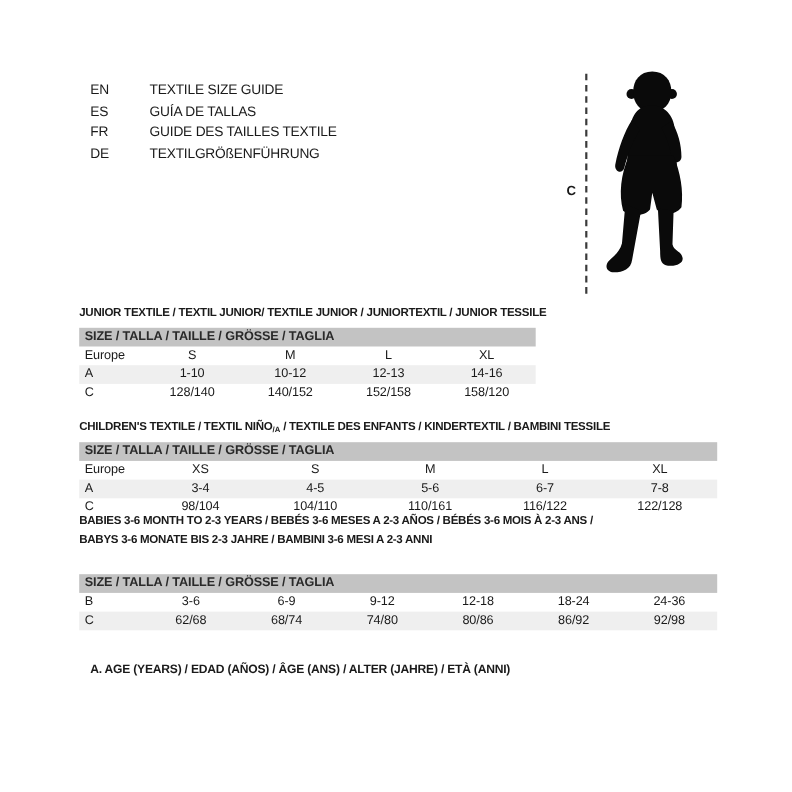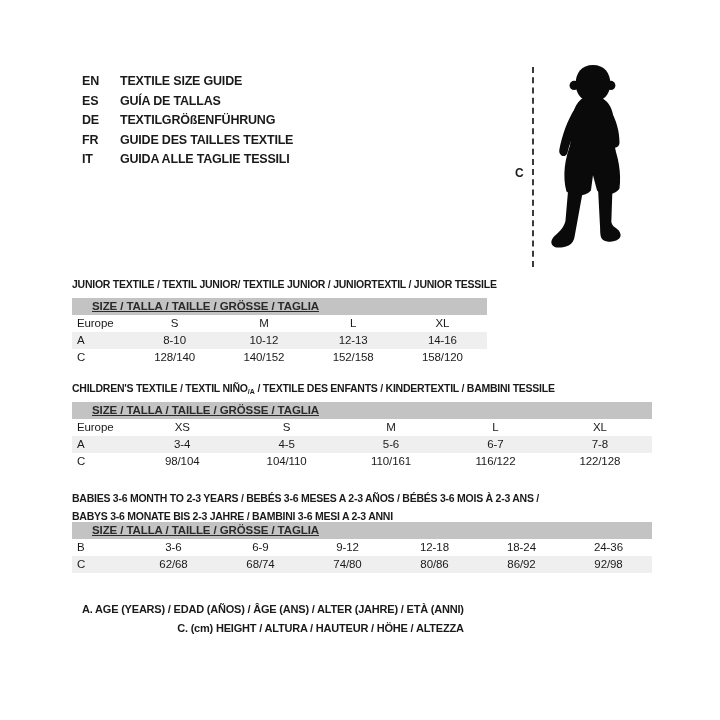--- a/index.html
+++ b/index.html
@@ -6,82 +6,78 @@
   body{
     width:720px;height:720px;position:relative;background:#ffffff;
     font-family:"Liberation Sans","DejaVu Sans",sans-serif;
     color:#1a1a1a;overflow:hidden;
   }
   .abs{position:absolute;}
 
   
   .langs{top:72px;left:82px;}
   .lang-row{display:flex;height:19.5px;line-height:19.5px;
-    font-weight:bold;font-size:12.5px;letter-spacing:-0.2px;}
+    font-weight:normal;font-size:12.5px;letter-spacing:-0.2px;gap:16px;}
   .lang-code{width:38px;}
   .lang-label{white-space:nowrap;}
 
   
   .measure-line{left:532px;top:67px;height:200px;width:0;
     border-left:2px dashed #3a3a3a;}
   .measure-label{left:515px;top:166px;font-weight:bold;font-size:12px;}
   .figure-svg{left:543px;top:62px;}
 
   
   .sec-title{font-weight:bold;font-size:10.5px;letter-spacing:-0.25px;
     white-space:nowrap;line-height:18px;}
   .sub{font-size:7px;vertical-align:-2px;letter-spacing:0;}
 
   
   .tbl{font-size:11.5px;letter-spacing:-0.1px;}
   .tbl .band{background:#c3c3c3;height:17px;line-height:17px;
-    padding-left:20px;font-weight:bold;color:#2a2a2a;text-decoration:underline;}
+    padding-left:5px;font-weight:bold;color:#2a2a2a;}
   .trow{display:flex;height:17px;line-height:17px;}
   .trow.shade{background:#efefef;}
   .tlabel{width:58px;padding-left:5px;box-sizing:border-box;text-align:left;}
   .tcell{flex:1;text-align:center;}
 
   .w-junior{width:415px;}
   .w-wide{width:580px;}
 
   .junior-title{top:275px;left:72px;}
   .junior-table{top:298px;left:72px;}
   .children-title{top:379px;left:72px;}
   .children-table{top:402px;left:72px;}
-  .babies-title{top:489px;left:72px;}
+  .babies-title{top:464px;left:72px;}
   .babies-table{top:522px;left:72px;}
 
   
   .notes{top:600px;left:82px;}
   .note-line{font-weight:bold;font-size:11px;letter-spacing:-0.2px;
     line-height:18.5px;white-space:nowrap;text-align:right;}
 </style>
 </head>
 <body>
 
 <div class="abs langs">
   <div class="lang-row">
     <span class="lang-code">EN</span>
     <span class="lang-label">TEXTILE SIZE GUIDE</span>
   </div>
   <div class="lang-row">
     <span class="lang-code">ES</span>
     <span class="lang-label">GUÍA DE TALLAS</span>
   </div>
   <div class="lang-row">
-    <span class="lang-code">DE</span>
-    <span class="lang-label">TEXTILGRÖßENFÜHRUNG</span>
-  </div>
-  <div class="lang-row">
     <span class="lang-code">FR</span>
     <span class="lang-label">GUIDE DES TAILLES TEXTILE</span>
   </div>
   <div class="lang-row">
-    <span class="lang-code">IT</span>
-    <span class="lang-label">GUIDA ALLE TAGLIE TESSILI</span>
+    <span class="lang-code">DE</span>
+    <span class="lang-label">TEXTILGRÖßENFÜHRUNG</span>
   </div>
 </div>
 
 <div class="abs measure-line"></div>
 <div class="abs measure-label">C</div>
 <svg class="abs figure-svg" width="102" height="206" viewBox="0 0 100 202" xmlns="http://www.w3.org/2000/svg">
   <g fill="#0a0a0a">
 
     <circle cx="30.5" cy="23" r="4.5"></circle>
     <circle cx="66.5" cy="23" r="4.5"></circle>
@@ -107,21 +103,21 @@
   <div class="band">SIZE / TALLA / TAILLE / GRÖSSE / TAGLIA</div>
   <div class="trow">
     <span class="tlabel">Europe</span>
     <span class="tcell">S</span>
     <span class="tcell">M</span>
     <span class="tcell">L</span>
     <span class="tcell">XL</span>
   </div>
   <div class="trow shade">
     <span class="tlabel">A</span>
-    <span class="tcell">8-10</span>
+    <span class="tcell">1-10</span>
     <span class="tcell">10-12</span>
     <span class="tcell">12-13</span>
     <span class="tcell">14-16</span>
   </div>
   <div class="trow">
     <span class="tlabel">C</span>
     <span class="tcell">128/140</span>
     <span class="tcell">140/152</span>
     <span class="tcell">152/158</span>
     <span class="tcell">158/120</span>
@@ -180,14 +176,13 @@
     <span class="tcell">68/74</span>
     <span class="tcell">74/80</span>
     <span class="tcell">80/86</span>
     <span class="tcell">86/92</span>
     <span class="tcell">92/98</span>
   </div>
 </div>
 
 <div class="abs notes">
   <div class="note-line">A. AGE (YEARS) / EDAD (AÑOS) / ÂGE (ANS) / ALTER (JAHRE) / ETÀ (ANNI)</div>
-  <div class="note-line">C. (cm) HEIGHT / ALTURA / HAUTEUR / HÖHE / ALTEZZA</div>
 </div>
 
 </body></html>

